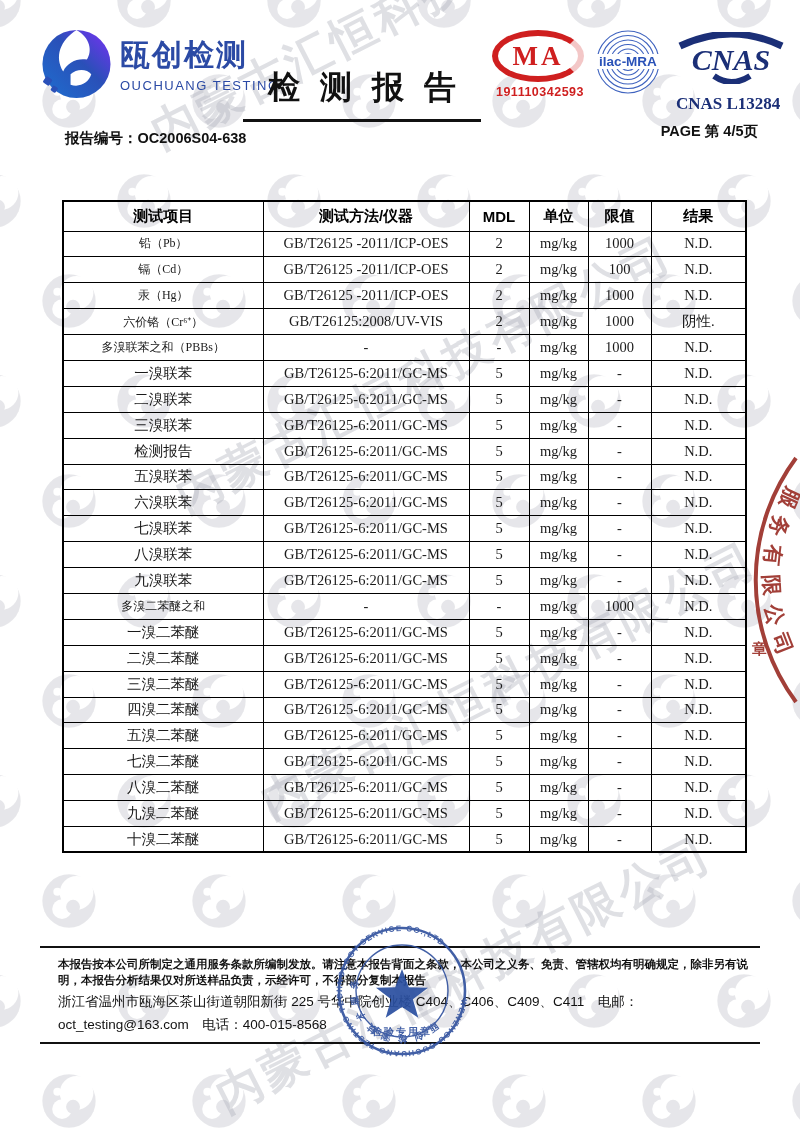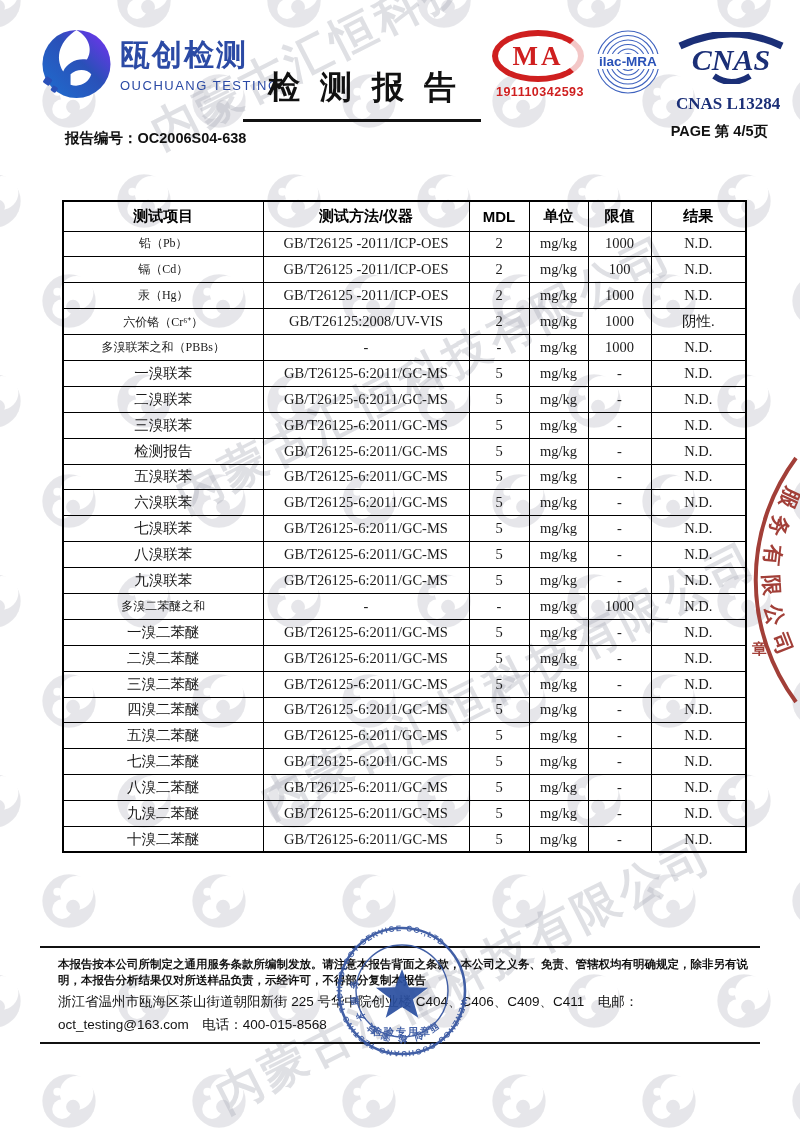--- a/index.html
+++ b/index.html
@@ -35,21 +35,21 @@
     border-right-color:rgba(207,31,31,.25);
     display:flex; align-items:center; justify-content:center;
   }
   .cma-letters { font-size:27px; font-weight:bold; color:#cf1f1f; letter-spacing:3px; font-family:"Liberation Serif", serif; }
   .cma-num { font-size:12.5px; font-weight:bold; color:#cf1f1f; margin-top:3px; letter-spacing:.5px; }
   .ilac { position:absolute; left:594px; top:28px; width:68px; height:68px; }
   .cnas { position:absolute; left:676px; top:32px; width:112px; text-align:left; }
   .cnas-num { font-size:17px; font-weight:bold; color:#1b2f77; margin-top:6px; font-family:"Liberation Serif", serif; }
   .meta-row { position:absolute; left:0; top:126px; width:100%; }
   .report-no { position:absolute; left:65px; top:3px; font-size:14.5px; font-weight:bold; color:#111; }
-  .page-no { position:absolute; right:32px; top:-4px; font-size:14.5px; font-weight:bold; color:#111; }
+  .page-no { position:absolute; right:42px; top:-4px; font-size:14.5px; font-weight:bold; color:#111; }
   
   .tbl-wrap { position:absolute; left:62px; top:200px; z-index:2; }
   table.results { border-collapse:collapse; table-layout:fixed; background:transparent; }
   table.results th, table.results td {
     border:1px solid #000; text-align:center; vertical-align:middle;
     overflow:hidden; white-space:nowrap; background:transparent;
   }
   table.results { border:2px solid #000; }
   table.results th { height:30px; font-size:15px; font-weight:bold; color:#000; font-family:"Liberation Sans", sans-serif; }
   table.results td { height:25.9px; font-size:14.5px; color:#1a1a1a; font-family:"Liberation Serif", serif; }

